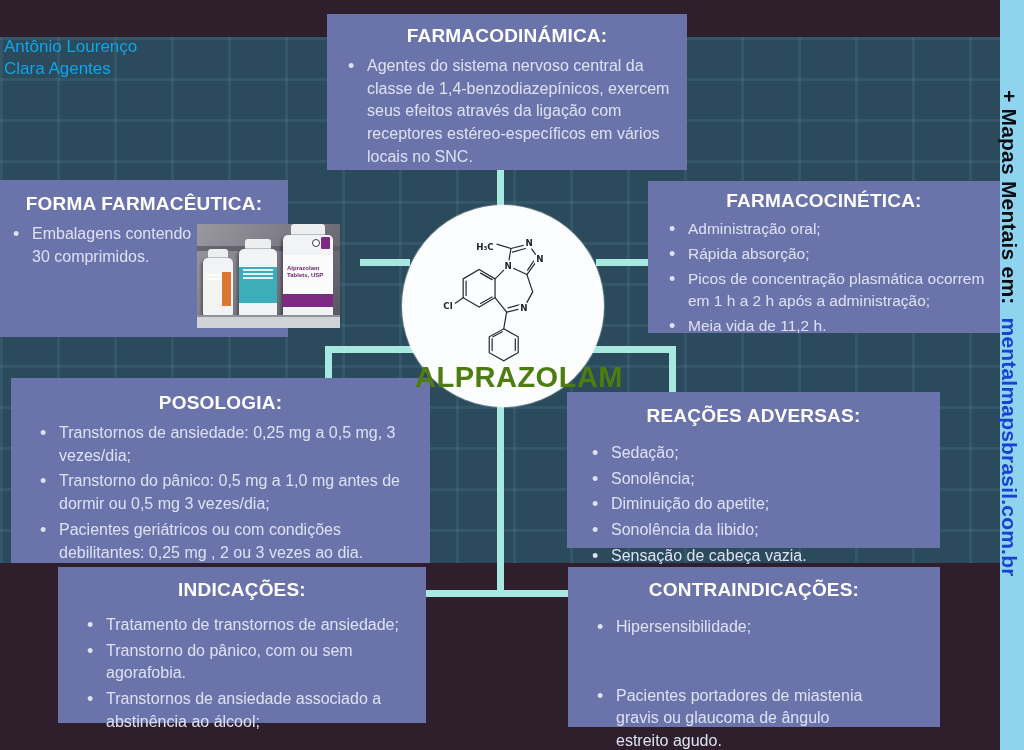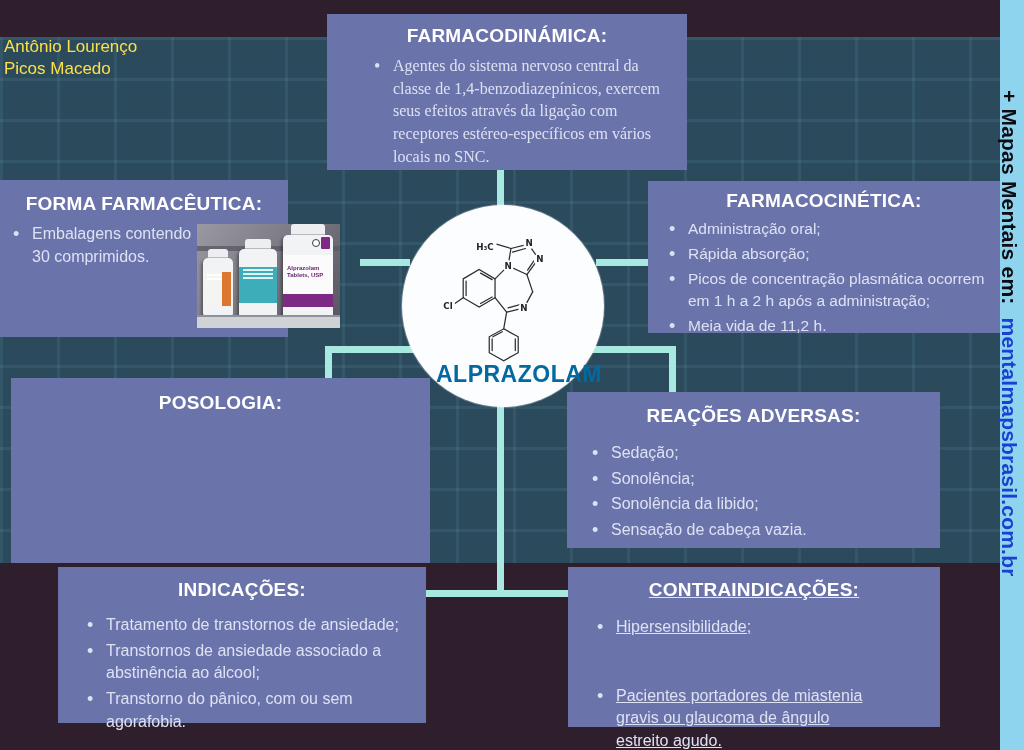--- a/index.html
+++ b/index.html
@@ -29,35 +29,35 @@
   }
   .mbox h2{
     margin:9px 6px 5px;text-align:center;color:#ffffff;
     font-size:19px;font-weight:bold;letter-spacing:.2px;
   }
   .mbox ul{list-style:none;margin:0;padding:0 8px 0 26px;}
   .mbox li{position:relative;padding-left:22px;margin-bottom:3px;}
   .mbox li::before{content:"\2022";position:absolute;left:3px;top:-1px;font-size:18px;}
   
   .b-farmacodinamica{left:327px;top:14px;width:360px;height:156px;}
-  .b-farmacodinamica ul{padding-left:44px;font-family:Liberation Serif, serif;}
+  .b-farmacodinamica ul{padding-left:18px;}
   .b-forma{left:0;top:180px;width:288px;height:157px;}
   .b-forma ul{width:202px;padding-left:10px;}
   .b-forma h2{margin-top:11px;}
   .b-farmacocinetica{left:648px;top:181px;width:352px;height:152px;font-size:15.5px;}
   .b-farmacocinetica ul{padding-left:18px;}
   .b-farmacocinetica h2{margin:7px 6px 3px;}
   .b-posologia{left:11px;top:378px;width:419px;height:185px;}
   .b-posologia h2{margin-top:12px;}
   .b-reacoes{left:567px;top:392px;width:373px;height:156px;}
   .b-reacoes h2{margin:11px 6px 12px;}
   .b-reacoes ul{padding-left:22px;}
   .b-indicacoes{left:58px;top:567px;width:368px;height:156px;}
   .b-indicacoes h2{margin:10px 6px 10px;}
-  .b-contra{left:568px;top:567px;width:372px;height:160px;text-decoration:underline;}
+  .b-contra{left:568px;top:567px;width:372px;height:160px;}
   .b-contra h2{margin:10px 6px 12px;}
   .b-contra ul{padding-right:70px;}
   .b-contra li + li{margin-top:46px;}
   
   .photo{
     position:absolute;left:197px;top:44px;width:143px;height:104px;
     background:linear-gradient(125deg,#9a99a1 0%,#7d7c86 45%,#565460 100%);
     overflow:hidden;z-index:1;
   }
   .shelf{position:absolute;left:0;bottom:0;width:100%;height:13px;background:#cfd3d6;border-top:2px solid #8e929a;}
@@ -81,24 +81,24 @@
   .badge{position:absolute;right:3px;top:2px;width:9px;height:12px;background:#7c2a84;border-radius:1px;}
   .civ{position:absolute;right:13px;top:4px;width:8px;height:8px;border:1px solid #3a3a44;border-radius:50%;background:#fff;}
   
   .circle{
     position:absolute;left:402px;top:205px;width:202px;height:202px;border-radius:50%;
     background:#fbfdfe;z-index:5;display:flex;flex-direction:column;align-items:center;
     box-shadow:0 0 0 1px rgba(255,255,255,.25);
   }
   .molecule{margin-top:10px;}
   .drug-name{
-    margin-top:-10px;font-size:23px;font-weight:bold;color:#0369a1;letter-spacing:.5px;margin-left:32px;
-  }
-  
-  .authors{position:absolute;left:4px;top:36px;z-index:3;color:#fde047;font-size:17px;line-height:1.32;}
+    margin-top:-10px;font-size:29px;font-weight:bold;color:#4d7c0f;letter-spacing:.5px;margin-left:32px;
+  }
+  
+  .authors{position:absolute;left:4px;top:36px;z-index:3;color:#0ea5e9;font-size:17px;line-height:1.32;}
   
   .strip{position:absolute;right:0;top:0;width:24px;height:750px;background:#8ed4ee;z-index:9;}
   .strip-text{
     position:absolute;top:90px;left:1021px;transform:rotate(90deg);transform-origin:0 0;
     white-space:nowrap;z-index:10;font-size:21px;font-weight:bold;letter-spacing:.2px;
   }
   .strip-text .wm-label{color:#0c0c12;}
   .strip-text .wm-url{color:#1b3fd0;margin-left:7px;}
   
   .molecule svg{display:block;}
@@ -110,21 +110,21 @@
 <body>
 
 <div id="stage">
 
   <div class="band top"></div>
   <div class="band bottom"></div>
   <div class="teal-area"></div>
 
   <div class="authors">
     <div>Antônio Lourenço</div>
-    <div>Picos Macedo</div>
+    <div>Clara Agentes</div>
   </div>
 
   <div class="conn" style="left:497px;top:168px;width:7px;height:45px;"></div>
   <div class="conn" style="left:360px;top:259px;width:50px;height:7px;"></div>
   <div class="conn" style="left:596px;top:259px;width:56px;height:7px;"></div>
   <div class="conn" style="left:325px;top:346px;width:92px;height:7px;"></div>
   <div class="conn" style="left:325px;top:346px;width:7px;height:34px;"></div>
   <div class="conn" style="left:590px;top:346px;width:86px;height:7px;"></div>
   <div class="conn" style="left:669px;top:346px;width:7px;height:48px;"></div>
   <div class="conn" style="left:497px;top:400px;width:7px;height:197px;"></div>
@@ -178,38 +178,44 @@
     <ul>
         <li>Administração oral;</li>
         <li>Rápida absorção;</li>
         <li>Picos de concentração plasmática ocorrem em 1 h a 2 h após a administração;</li>
         <li>Meia vida de 11,2 h.</li>
       </ul>
   </div>
 
   <div class="mbox b-posologia">
     <h2>POSOLOGIA:</h2>
+    <ul>
+        <li>Transtornos de ansiedade: 0,25 mg a 0,5 mg, 3 vezes/dia;</li>
+        <li>Transtorno do pânico: 0,5 mg a 1,0 mg antes de dormir ou 0,5 mg 3 vezes/dia;</li>
+        <li>Pacientes geriátricos ou com condições debilitantes: 0,25 mg , 2 ou 3 vezes ao dia.</li>
+      </ul>
   </div>
 
   <div class="mbox b-reacoes">
     <h2>REAÇÕES ADVERSAS:</h2>
     <ul>
         <li>Sedação;</li>
         <li>Sonolência;</li>
+        <li>Diminuição do apetite;</li>
         <li>Sonolência da libido;</li>
         <li>Sensação de cabeça vazia.</li>
       </ul>
   </div>
 
   <div class="mbox b-indicacoes">
     <h2>INDICAÇÕES:</h2>
     <ul>
         <li>Tratamento de transtornos de ansiedade;</li>
+        <li>Transtorno do pânico, com ou sem agorafobia.</li>
         <li>Transtornos de ansiedade associado a abstinência ao álcool;</li>
-        <li>Transtorno do pânico, com ou sem agorafobia.</li>
       </ul>
   </div>
 
   <div class="mbox b-contra">
     <h2>CONTRAINDICAÇÕES:</h2>
     <ul>
         <li>Hipersensibilidade;</li>
         <li>Pacientes portadores de miastenia gravis ou glaucoma de ângulo estreito agudo.</li>
       </ul>
   </div>

